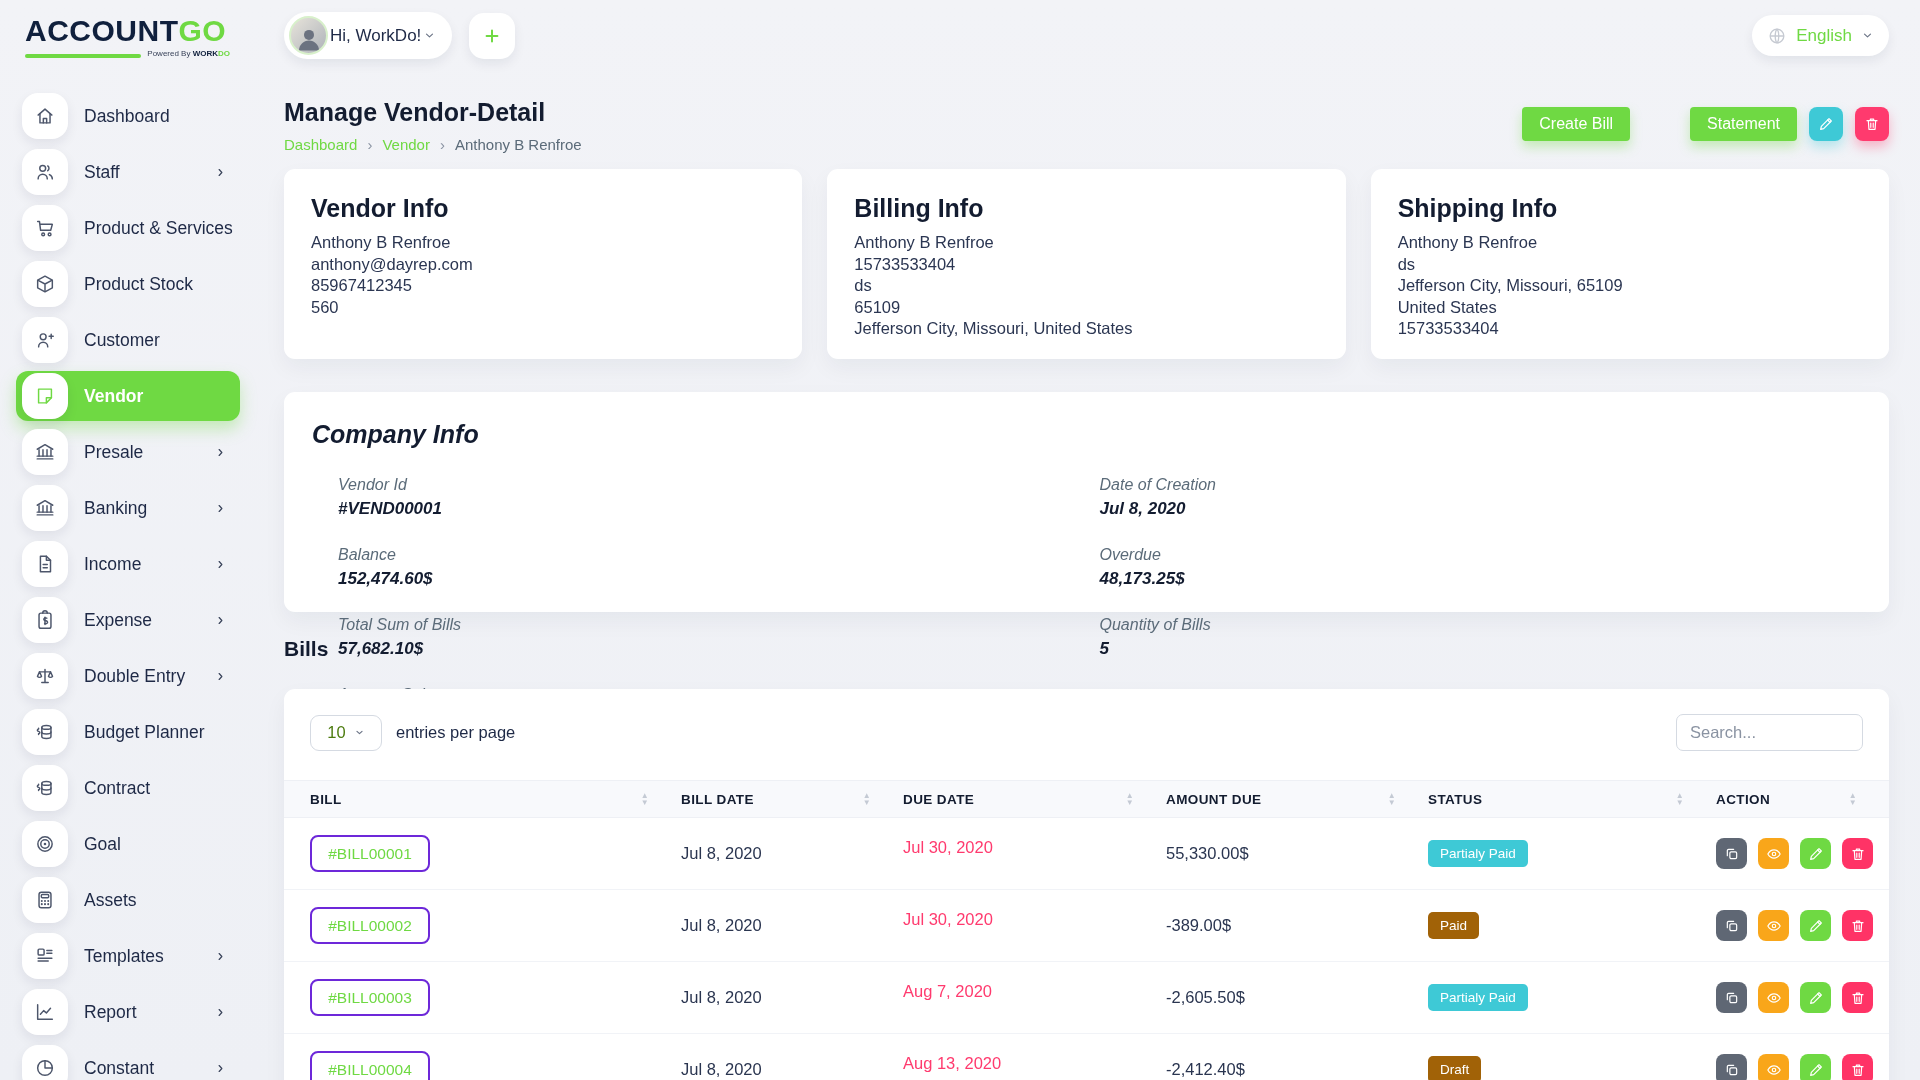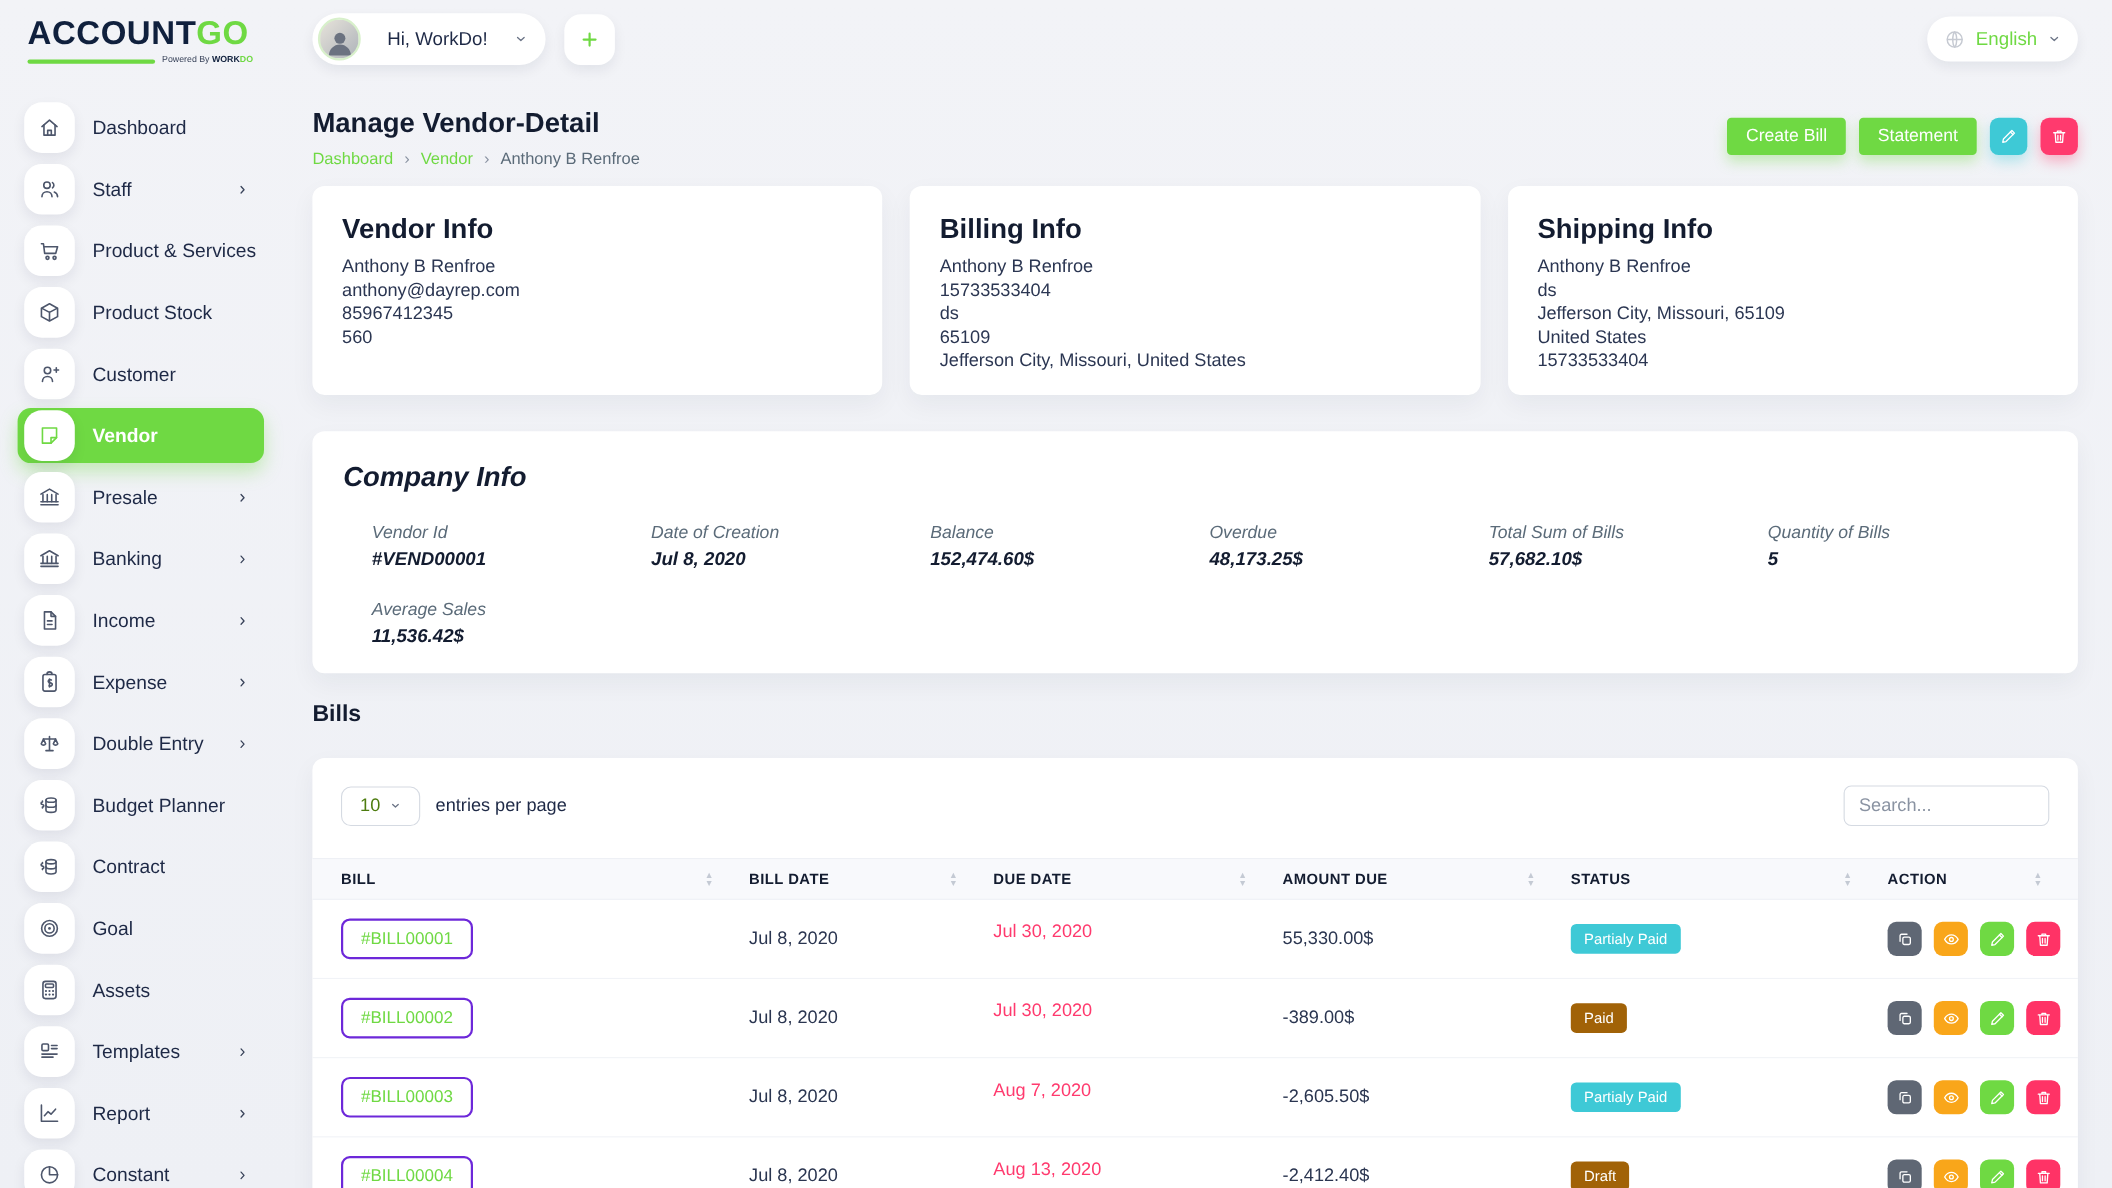--- a/index.html
+++ b/index.html
@@ -30,21 +30,21 @@
     box-shadow:0 5px 12px rgba(20,30,60,.08); display:flex; align-items:center; justify-content:center; color:#4d566b; }
   .icon-tile svg { width:22px; height:22px; }
   .nav-item.active .icon-tile { color:#6fd943; }
   .nav-label { position:relative; margin-left:16px; font-size:17.5px; font-weight:500; color:#1e2946; white-space:nowrap; }
   .nav-item.active .nav-label { color:#fff; font-weight:bold; }
   .nav-chevron { position:relative; margin-left:auto; margin-right:30px; color:#39435a; }
   .nav-chevron svg { width:13px; height:13px; }
 
   
   .topbar { position:absolute; left:284px; top:12px; width:1605px; display:flex; align-items:center; }
-  .greeting-pill { display:flex; align-items:center; gap:24px; background:#fff; border-radius:24px;
+  .greeting-pill { display:flex; align-items:center; gap:2px; background:#fff; border-radius:24px;
     height:47px; padding:4px 16px 4px 5px; box-shadow:0 5px 12px rgba(20,30,60,.07); cursor:pointer; }
   .avatar { width:39px; height:39px; border-radius:50%; background:linear-gradient(135deg,#e7e3da,#aeb3ba);
     border:2px solid #d8f0cb; display:flex; align-items:flex-end; justify-content:center; overflow:hidden; }
   .avatar svg { width:30px; height:30px; }
   .greeting-text { font-size:17px; font-weight:500; color:#1e2946; }
   .caret { color:#6b7486; }
   .caret svg { width:13px; height:13px; }
   .add-btn { width:46px; height:46px; margin-left:17px; background:#fff; border-radius:15px; color:#6fd943;
     box-shadow:0 5px 12px rgba(20,30,60,.07); display:flex; align-items:center; justify-content:center; cursor:pointer; border:none; }
   .add-btn svg { width:20px; height:20px; }
@@ -55,37 +55,37 @@
 
   
   .page-head { position:absolute; left:284px; top:98px; width:1605px; display:flex; justify-content:space-between; }
   .page-title { font-size:25px; font-weight:bold; color:#131c30; }
   .breadcrumb { margin-top:9px; font-size:15px; display:flex; align-items:center; gap:10px; }
   .breadcrumb .crumb-link { color:#6fd943; cursor:pointer; }
   .breadcrumb .crumb-sep { color:#8a93a2; font-size:15px; }
   .breadcrumb .crumb-current { color:#5b6b79; }
   .head-actions { display:flex; gap:12px; margin-top:9px; align-items:flex-start; }
   .btn-green { background:#6fd943; color:#fff; font-size:16px; font-family:inherit; height:34px; padding:0 17px; border:none;
-    border-radius:4px; display:inline-flex; align-items:center; box-shadow:0 6px 12px rgba(111,217,67,.35); cursor:pointer; }
+    border-radius:4px; display:inline-flex; align-items:center; box-shadow:0 6px 12px rgba(111,217,67,.35); cursor:pointer;margin-left:48px; }
   .btn-sq { width:34px; height:34px; border:none; border-radius:8px; color:#fff; display:inline-flex;
     align-items:center; justify-content:center; cursor:pointer; }
   .btn-sq svg { width:16px; height:16px; }
   .btn-cyan { background:#3ec9d6; box-shadow:0 6px 12px rgba(62,201,214,.35); }
   .btn-pink { background:#ff3a6e; box-shadow:0 6px 12px rgba(255,58,110,.35); }
 
   
   .card { background:#fff; border-radius:11px; box-shadow:0 9px 22px rgba(20,30,60,.05); }
   .cards-row { position:absolute; left:284px; top:169px; width:1605px; display:grid;
     grid-template-columns:1fr 1fr 1fr; gap:25px; }
   .info-card { height:190px; padding:25px 27px; }
   .info-title { font-size:25px; font-weight:bold; color:#131c30; margin-bottom:9px; }
   .info-line { font-size:16.5px; line-height:21.5px; color:#2b3652; }
 
   .company-card { position:absolute; left:284px; top:392px; width:1605px; height:220px; padding:28px 28px;font-style:italic; }
-  .stats-grid { margin:27px 0 0 26px; display:grid; grid-template-columns:repeat(6,1fr); row-gap:27px; }
+  .stats-grid { margin:27px 0 0 26px; display:grid; grid-template-columns:repeat(2,1fr); row-gap:27px; }
   .stat-label { font-size:16px; color:#5b6b79; }
   .stat-value { font-size:17px; font-weight:bold; color:#131c30; margin-top:5px; }
 
   
   .bills-title { position:absolute; left:284px; top:637px; font-size:21px; font-weight:bold; color:#131c30; }
   .bills-card { position:absolute; left:284px; top:689px; width:1605px; height:520px; padding-top:25px; }
   .table-controls { display:flex; align-items:center; padding:0 26px; }
   .entries-select { width:72px; height:36px; border:1px solid #d5dae2; border-radius:9px; background:#fff;
     display:flex; align-items:center; justify-content:center; gap:8px; font-size:16.5px; color:#4d7c0f; cursor:pointer; }
   .entries-select .caret svg { width:11px; height:11px; }

